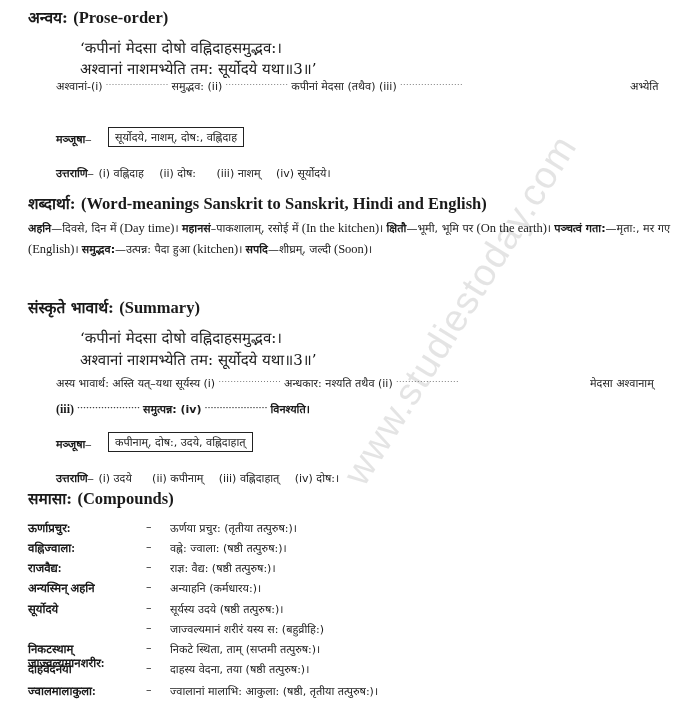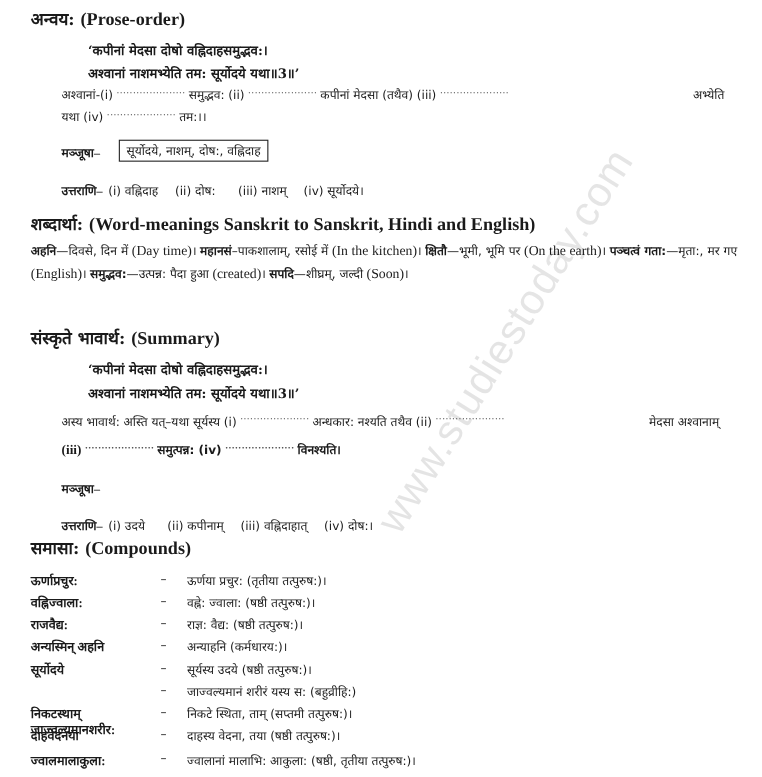--- a/index.html
+++ b/index.html
@@ -5,21 +5,21 @@
   html, body { margin: 0; padding: 0; background: #ffffff; }
   body {
     width: 693px; height: 706px; position: relative; overflow: hidden;
     font-family: "DejaVu Serif", "Liberation Serif", serif;
     color: #1a1a1a;
   }
   .page { position: absolute; left: 0; top: 0; width: 693px; height: 706px; }
   .abs { position: absolute; white-space: nowrap; }
   .h { font-weight: bold; font-size: 15.5px; }
   .h .en { font-family: "Liberation Serif", serif; font-size: 16.5px; }
-  .verse { font-weight: bold; font-size: 12px; }
+  .verse { font-weight: normal; font-size: 15px; }
   .body { font-size: 12px; font-family: "Liberation Serif", "DejaVu Serif", serif; }
   .body .dv { font-family: "DejaVu Sans", sans-serif; font-size: 11px; }
   .dots { letter-spacing: 0; color: #444; font-size: 9px; vertical-align: 3px; }
   .box {
     position: absolute; border: 1.4px solid #222; padding: 1px 6px 2px 6px;
     font-family: "DejaVu Sans", sans-serif; font-size: 11px; white-space: nowrap;
   }
   .lbl { font-family: Liberation Serif, serif; font-size: 11px; font-weight: bold; }
   .ans { font-family: "DejaVu Sans", sans-serif; font-size: 11px; margin-top: 24px; }
   .para {
@@ -56,25 +56,20 @@
     <span class="dv">अश्वानां-(i)</span>
     <span class="dots">·····················</span>
     <span class="dv">समुद्भव: (ii)</span>
     <span class="dots">·····················</span>
     <span class="dv">कपीनां मेदसा (तथैव) (iii)</span>
     <span class="dots">·····················</span>
   </div>
   <div class="abs body" style="left:630px; top:78px;">
     <span class="dv">अभ्येति</span>
   </div>
-  <div class="abs body" style="left:56px; top:98px;">
-    <span class="dv">यथा (iv)</span>
-    <span class="dots">·····················</span>
-    <span class="dv">तम:।।</span>
-  </div>
 
   <div class="abs lbl" style="left:56px; top:131px;">मञ्जूषा–</div>
   <div class="box" style="left:108px; top:127px;">सूर्योदये, नाशम्, दोष:, वह्निदाह</div>
 
   <div class="abs" style="left:56px; top:162px;">
     <span class="lbl">उत्तराणि–</span>
     <span class="ans">(i) वह्निदाह</span>&nbsp;&nbsp;
     <span class="ans">(ii) दोष:</span>&nbsp;&nbsp;&nbsp;
     <span class="ans">(iii) नाशम्</span>&nbsp;&nbsp;
     <span class="ans">(iv) सूर्योदये।</span>
@@ -83,21 +78,21 @@
   <div class="abs h" style="left:28px; top:192px;">
     <span>शब्दार्था:</span>
     <span class="en">(Word-meanings Sanskrit to Sanskrit, Hindi and English)</span>
   </div>
 
   <div class="para" style="top:218px;">
     <span><b class="dv">अहनि</b><span class="dv">—दिवसे, दिन में</span> <span>(Day time)</span><span class="dv">।</span></span>
     <span><b class="dv">महानसं</b><span class="dv">–पाकशालाम्, रसोई में</span> <span>(In the kitchen)</span><span class="dv">।</span></span>
     <span><b class="dv">क्षितौ</b><span class="dv">—भूमी, भूमि पर</span> <span>(On the earth)</span><span class="dv">।</span></span>
     <span><b class="dv">पञ्चत्वं गता:</b><span class="dv">—मृता:, मर गए</span> <span>(English)</span><span class="dv">।</span></span>
-    <span><b class="dv">समुद्भव:</b><span class="dv">—उत्पन्न: पैदा हुआ</span> <span>(created)</span><span class="dv">।</span></span>
+    <span><b class="dv">समुद्भव:</b><span class="dv">—उत्पन्न: पैदा हुआ</span> <span>(kitchen)</span><span class="dv">।</span></span>
     <span><b class="dv">सपदि</b><span class="dv">—शीघ्रम्, जल्दी</span> <span>(Soon)</span><span class="dv">।</span></span>
   </div>
 
   <div class="abs h" style="left:28px; top:296px;">
     <span>संस्कृते भावार्थ:</span>
     <span class="en">(Summary)</span>
   </div>
   <div class="abs verse" style="left:80px; top:327px;">‘कपीनां मेदसा दोषो वह्निदाहसमुद्भव:।</div>
   <div class="abs verse" style="left:80px; top:349px;">अश्वानां नाशमभ्येति तम: सूर्योदये यथा॥3॥’</div>
 
@@ -112,20 +107,21 @@
   </div>
   <div class="abs body" style="left:56px; top:401px;font-weight:bold;">
     <span>(iii)</span>
     <span class="dots">·····················</span>
     <span class="dv">समुत्पन्न: (iv)</span>
     <span class="dots">·····················</span>
     <span class="dv">विनश्यति।</span>
   </div>
 
   <div class="abs lbl" style="left:56px; top:436px;">मञ्जूषा–</div>
+  <div class="box" style="left:108px; top:432px;">कपीनाम्, दोष:, उदये, वह्निदाहात्</div>
 
   <div class="abs h" style="left:28px; top:487px;">
     <span>समासा:</span>
     <span class="en">(Compounds)</span>
   </div>
 
   <div class="abs" style="left:56px; top:467px;">
     <span class="lbl">उत्तराणि–</span>
     <span class="ans">(i) उदये</span>&nbsp;&nbsp;&nbsp;
     <span class="ans">(ii) कपीनाम्</span>&nbsp;&nbsp;

